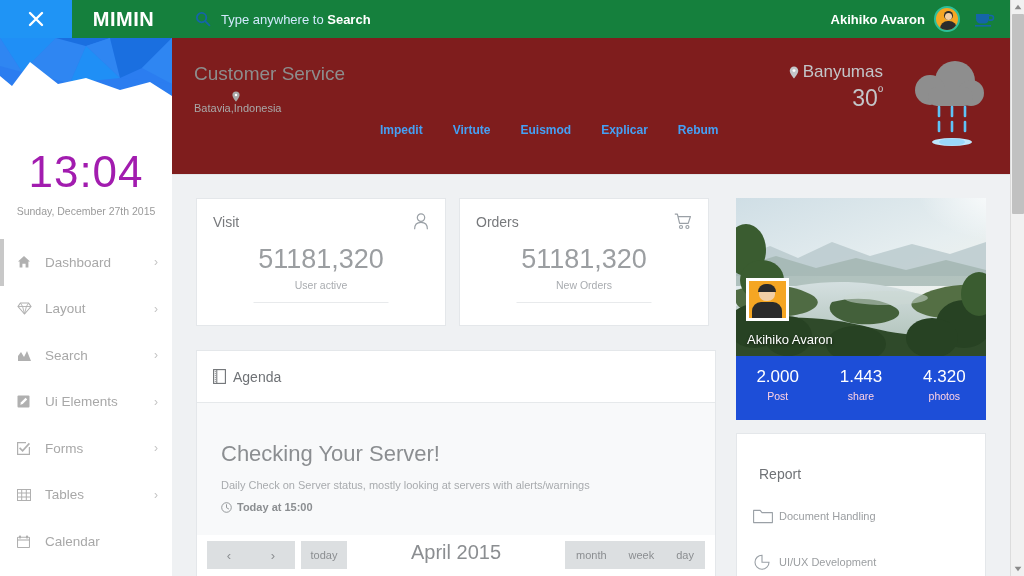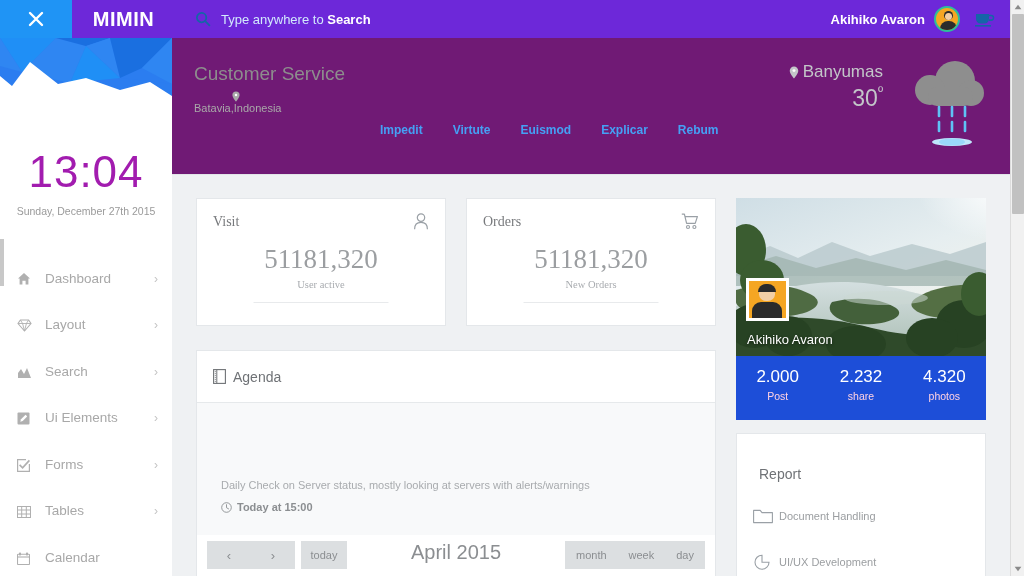--- a/index.html
+++ b/index.html
@@ -7,21 +7,21 @@
     width: 1024px; height: 576px;
     overflow: hidden;
     font-family: "Liberation Sans", sans-serif;
     background: #eceff1;
   }
   .app { position: relative; width: 1024px; height: 576px; overflow: hidden; background:#eff1f3; }
 
   
   .topbar {
     position: absolute; top: 0; left: 0; width: 1010px; height: 38px;
-    background: #6d28d9; display: flex; align-items: center; z-index: 40;
+    background: #15803d; display: flex; align-items: center; z-index: 40;
   }
   .close-btn {
     width: 72px; height: 38px; background: #1f94f5;
     display: flex; align-items: center; justify-content: center;
     cursor: pointer;
   }
   .close-btn svg { display:block; }
   .brand {
     width: 103px; height: 38px; display: flex; align-items: center; justify-content: center;
     color: #fff; font-size: 20px; font-weight: bold; letter-spacing: 0.5px;
@@ -48,55 +48,55 @@
   .sidebar {
     position: absolute; top: 38px; left: 0; width: 172px; height: 538px;
     background: #ffffff; overflow: hidden;
   }
   .poly-banner { position: relative; width: 172px; height: 68px; overflow: hidden; background:#2d7ff0; }
   .clock { text-align: center; padding-top: 44px; }
   .clock-time { font-size: 44px; color: #a21caf; font-weight: 300; letter-spacing: 1px; line-height: 1; }
   .clock-date { font-size: 10.5px; color: #9a9a9a; margin-top: 11px; }
   .navlist { margin-top: 22px; }
   .navitem {
-    height: 46.5px; display: flex; align-items: flex-end;
+    height: 46.5px; display: flex; align-items: center;
     padding-left: 13px; padding-right: 14px;
     color: #a8a8a8; font-size: 13.5px; cursor: pointer;
     border-left: 4px solid transparent;
   }
   .navitem.active { border-left: 4px solid #c8c8c8; }
   .navitem .nav-icon { width: 22px; display:flex; align-items:center; justify-content:flex-start; color:#b0b0b0; }
   .navitem .nav-label { flex: 1; margin-left: 6px; }
   .navitem .chev { color:#c4c4c4; font-size: 12px; }
 
   
   .header-panel {
     position: absolute; top: 38px; left: 172px; width: 838px; height: 137px;
-    background: #701a75; border-bottom: 1px solid #e2e5e8;
+    background: #7f1d1d; border-bottom: 1px solid #e2e5e8;
   }
   .page-title { position:absolute; left: 22px; top: 25px; font-size: 19px; color: #8d8d8d; }
   .page-loc { position:absolute; left: 22px; top: 53px; font-size: 11px; color: #a9a9a9; display:flex; align-items:center;flex-direction:column; }
   .page-loc .pin { margin-right: 4px; display:flex; }
   .tabs { position:absolute; left: 208px; top: 85px; display:flex; }
   .tab { color: #45a0f5; font-size: 12px; font-weight: bold; margin-right: 30px; cursor: pointer; }
   .weather { position:absolute; right: 18px; top: 17px; display:flex; align-items:flex-start; }
   .weather-text { text-align: right; padding-top: 7px; padding-right: 14px; }
   .weather-city { font-size: 17px; color: #c3c6c9; display:flex; align-items:center; justify-content:flex-end; }
   .weather-city .pin { margin-right: 4px; display:flex; }
   .weather-temp { font-size: 23px; color: #c3c6c9; margin-top: 2px; }
   .weather-temp sup { font-size: 14px; }
 
   
   .main { position:absolute; top: 175px; left: 172px; width: 838px; height: 401px; background:#eff1f3; }
 
   .card { background:#fff; border:1px solid #e4e7ea; }
 
-  .stat-card { position:absolute; width: 250px; height: 128px; font-family: Liberation Serif, serif; }
+  .stat-card { position:absolute; width: 250px; height: 128px; }
   .stat-visit { left: 24px; top: 23px; }
-  .stat-orders { left: 294px; top: 23px; }
+  .stat-orders { left: 287px; top: 23px; }
   .stat-title { position:absolute; left: 16px; top: 15px; font-size: 14px; color: #77797c; }
   .stat-ico { position:absolute; right: 16px; top: 14px; color:#9aa0a6; }
   .stat-num { position:absolute; top: 45px; left:0; width:100%; text-align:center; font-size: 27px; color:#9b9ea1; font-weight: 300; }
   .stat-sub { position:absolute; top: 80px; left:0; width:100%; text-align:center; font-size: 10.5px; color:#a9acb0; }
   .stat-rule { position:absolute; bottom: 22px; left: 50%; transform: translateX(-50%); width: 135px; height:1px; background:#e8eaec; }
 
   .agenda-card { position:absolute; left: 24px; top: 175px; width: 520px; height: 226px; background:#fff; border:1px solid #e4e7ea; border-bottom:none; overflow:hidden; }
   .agenda-head { height: 52px; border-bottom: 1px solid #e6e9eb; display:flex; align-items:center; padding-left: 16px; }
   .agenda-head .ico { margin-right: 7px; display:flex; color:#6f7276; }
   .agenda-head .label { font-size: 14px; color: #6f7276; }
@@ -385,20 +385,21 @@
         <span class="ico">
           <svg width="13" height="15" viewBox="0 0 13 15">
               <rect x="0.6" y="0.6" width="11.8" height="13.8" fill="none" stroke="#6f7276" stroke-width="1.1"></rect>
               <path d="M3.8 0.6 V14.4" stroke="#6f7276" stroke-width="1"></path>
               <path d="M1.8 2.4 H2.9 M1.8 4.4 H2.9 M1.8 6.4 H2.9 M1.8 8.4 H2.9 M1.8 10.4 H2.9 M1.8 12.4 H2.9" stroke="#6f7276" stroke-width="0.8"></path>
             </svg>
         </span>
         <span class="label">Agenda</span>
       </div>
       <div class="agenda-body">
+        <div class="agenda-title">Checking Your Server!</div>
         <div class="agenda-desc">Daily Check on Server status, mostly looking at servers with alerts/warnings</div>
         <div class="agenda-time">
           <span class="ico">
             <svg width="11" height="11" viewBox="0 0 11 11">
                 <circle cx="5.5" cy="5.5" r="4.8" fill="none" stroke="#8b8e91" stroke-width="0.9"></circle>
                 <path d="M5.5 2.7 V5.7 L7.6 6.9" fill="none" stroke="#8b8e91" stroke-width="0.9" stroke-linecap="round"></path>
               </svg>
           </span>
           <span>Today at 15:00</span>
         </div>
@@ -469,21 +470,21 @@
           <div class="body"></div>
         </div>
         <div class="prof-name">Akihiko Avaron</div>
       </div>
       <div class="profile-stats">
         <div class="pstat">
           <div class="v">2.000</div>
           <div class="l">Post</div>
         </div>
         <div class="pstat">
-          <div class="v">2.232</div>
+          <div class="v">1.443</div>
           <div class="l">share</div>
         </div>
         <div class="pstat">
           <div class="v">4.320</div>
           <div class="l">photos</div>
         </div>
       </div>
     </div>
 
     <div class="report-card">

